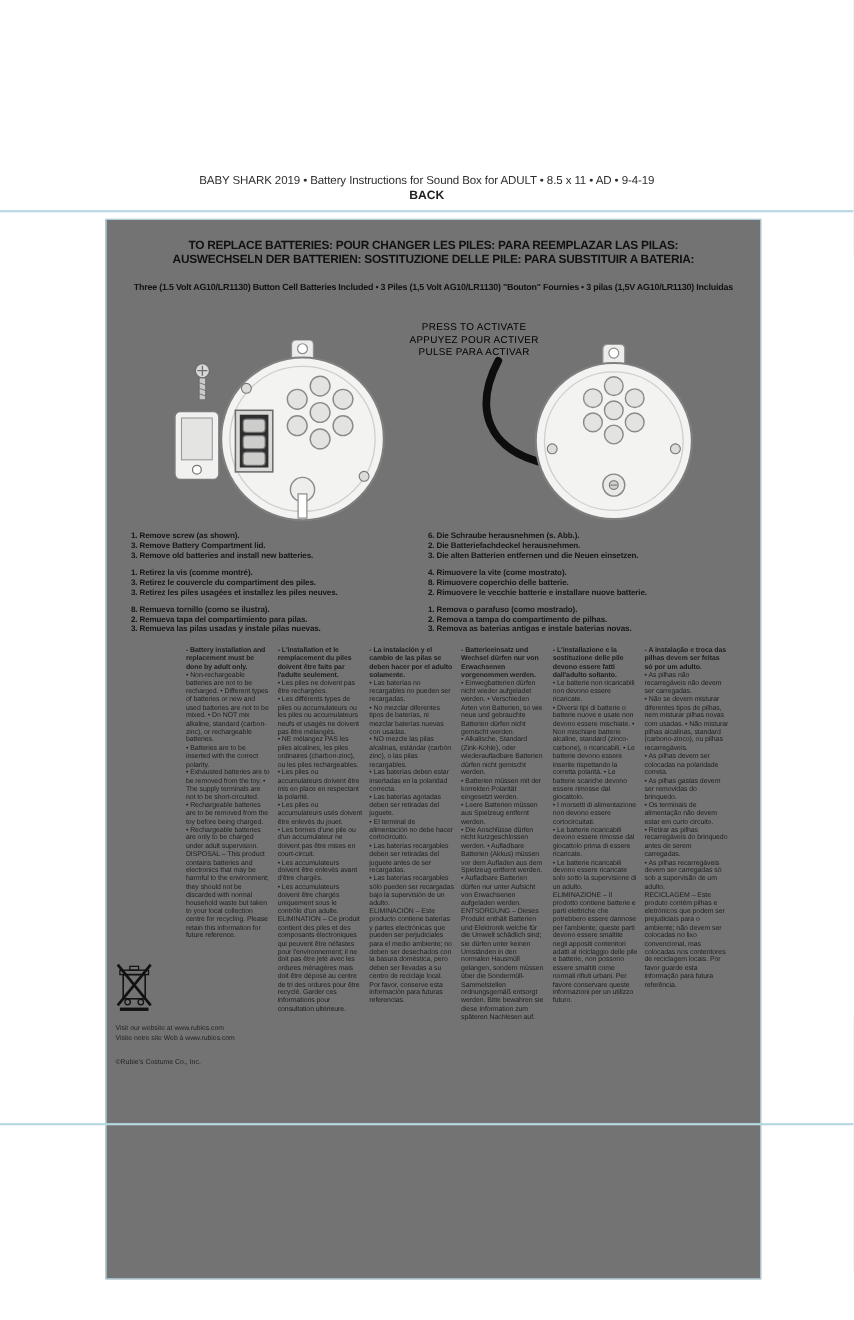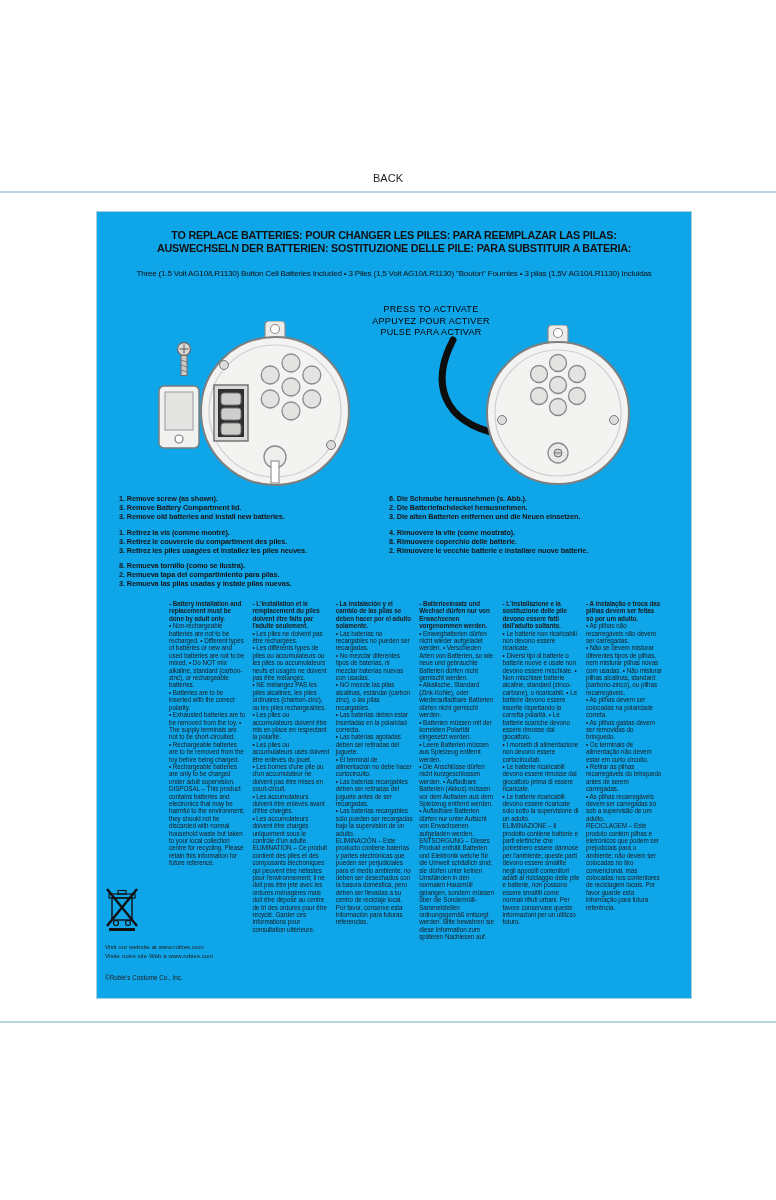--- a/index.html
+++ b/index.html
@@ -12,37 +12,37 @@
     font-family: "Liberation Sans", sans-serif;
     color: #1e1e1e;
     overflow: hidden;
   }
   .hdr-spec {
     position: absolute; top: 158px; left: 0; width: 100%;
     text-align: center; font-size: 10.5px; color: #2e2e2e; letter-spacing: -0.1px;
   }
   .hdr-back {
     position: absolute; top: 172px; left: 0; width: 100%;
-    text-align: center; font-size: 11px; font-weight: normal; color: #1e1e1e;
+    text-align: center; font-size: 11px; font-weight: bold; color: #1e1e1e;
   }
   .rule { position: absolute; left: 0; width: 776px; height: 2px; background: #b6d8e1; }
   .rule-top { top: 191px; }
   .rule-bottom { top: 1021px; }
   .panel {
-    position: absolute; left: 96px; top: 211px; width: 596px; height: 788px;
-    border: 1px solid #a9cfda; background: #0ea5e9;
+    position: absolute; left: 96px; top: 199px; width: 596px; height: 964px;
+    border: 1px solid #a9cfda; background: #737373;
   }
   .panel-title {
     position: absolute; top: 17px; left: 0; width: 100%;
     text-align: center; font-weight: bold; font-size: 10.8px; line-height: 13px;
     letter-spacing: -0.25px; color: #111;
   }
   .included {
     position: absolute; top: 57px; left: 0; width: 100%;
-    text-align: center; font-weight: normal; font-size: 8.1px; line-height: 10.5px;
+    text-align: center; font-weight: bold; font-size: 8.1px; line-height: 10.5px;
     letter-spacing: -0.2px; color: #111;
   }
   .activate {
     position: absolute; top: 92px; left: 239px; width: 190px;
     text-align: center; font-weight: normal; font-size: 9px; line-height: 11.5px;
     letter-spacing: 0.3px; color: #000;
   }
   .svg-abs { position: absolute; }
   .steps-col { position: absolute; top: 283px; font-size: 7.3px; line-height: 8.9px;
     font-weight: bold; letter-spacing: -0.1px; color: #151515; }
@@ -60,20 +60,21 @@
   .site-line { position: absolute; left: 8px; font-size: 6.2px; line-height: 8px; color: #222; }
   .site1 { top: 731px; }
   .site2 { top: 740px; }
   .copyright { position: absolute; left: 8px; top: 762px; font-size: 6.3px; color: #222; }
 </style>
 </head>
 <body>
 
 <div class="page">
 
+  <div class="hdr-spec">BABY SHARK 2019 • Battery Instructions for Sound Box for ADULT • 8.5 x 11 • AD • 9-4-19</div>
   <div class="hdr-back">BACK</div>
   <div class="rule rule-top"></div>
 
   <div class="panel">
 
     <div class="panel-title">
       <div>TO REPLACE BATTERIES: POUR CHANGER LES PILES: PARA REEMPLAZAR LAS PILAS:</div>
       <div>AUSWECHSELN DER BATTERIEN: SOSTITUZIONE DELLE PILE: PARA SUBSTITUIR A BATERIA:</div>
     </div>
 
@@ -189,20 +190,25 @@
       <div class="step-group">
         <div>6. Die Schraube herausnehmen (s. Abb.).</div>
         <div>2. Die Batteriefachdeckel herausnehmen.</div>
         <div>3. Die alten Batterien entfernen und die Neuen einsetzen.</div>
       </div>
       <div class="step-group">
         <div>4. Rimuovere la vite (come mostrato).</div>
         <div>8. Rimuovere coperchio delle batterie.</div>
         <div>2. Rimuovere le vecchie batterie e installare nuove batterie.</div>
       </div>
+      <div class="step-group">
+        <div>1. Remova o parafuso (como mostrado).</div>
+        <div>2. Remova a tampa do compartimento de pilhas.</div>
+        <div>3. Remova as baterias antigas e instale baterias novas.</div>
+      </div>
     </div>
 
     <div class="fine-print">
       <div class="fp-col">
         <span class="fp-heading">- Battery installation and replacement must be done by adult only.</span>
         <span class="fp-body">• Non-rechargeable batteries are not to be recharged. • Different types of batteries or new and used batteries are not to be mixed. • Do NOT mix alkaline, standard (carbon-zinc), or rechargeable batteries.
 • Batteries are to be inserted with the correct polarity.
 • Exhausted batteries are to be removed from the toy. • The supply terminals are not to be short-circuited.
 • Rechargeable batteries are to be removed from the toy before being charged.
 • Rechargeable batteries are only to be charged under adult supervision.

